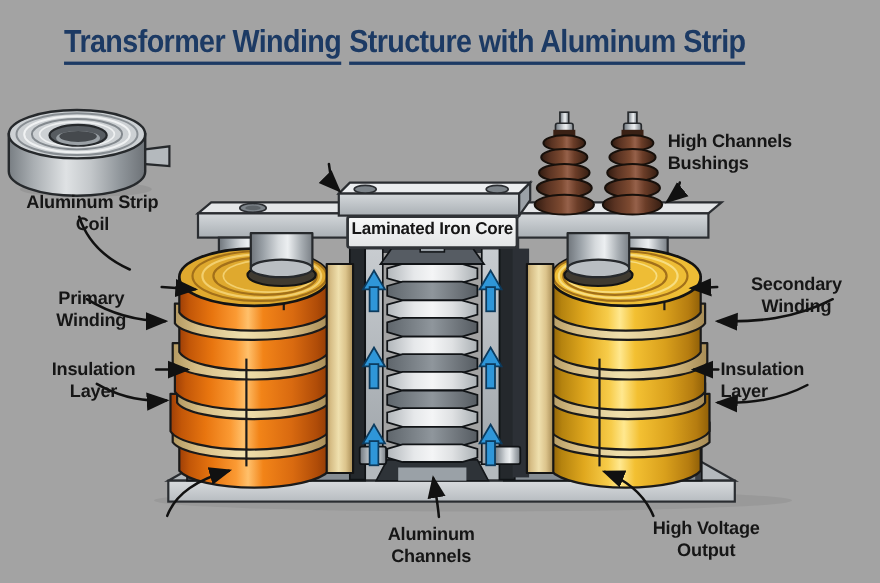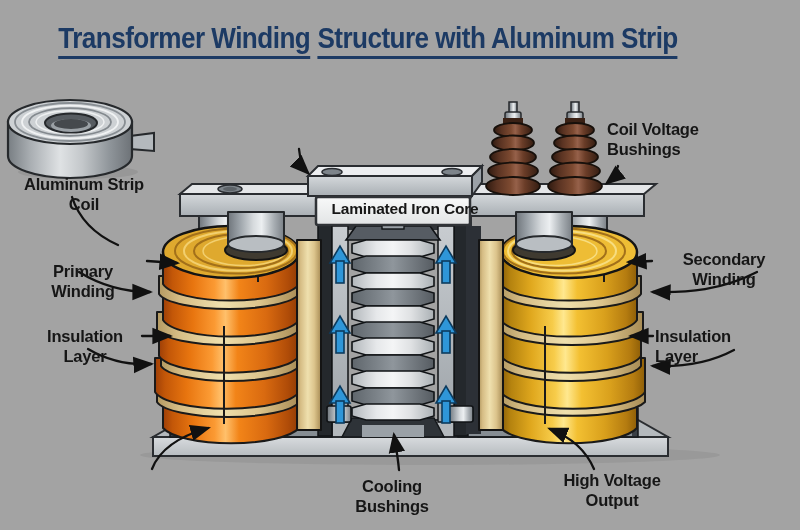--- a/index.html
+++ b/index.html
@@ -10,28 +10,28 @@
          white-space:nowrap;font-weight:bold;font-size:29px;letter-spacing:-.6px;
          color:#1c3a64;}
   .title span{border-bottom:3px solid #1c3a64;padding-bottom:2px;}
   .title span + span{margin-left:8px;}
   .lbl{position:absolute;font-weight:600;font-size:16.5px;color:#161616;
        letter-spacing:-.2px;line-height:1.22;}
   .c{text-align:center;}
   .lbl-alum   {left:10px; top:174px; width:148px;}
   .lbl-clamp  {left:240px;top:126px; width:124px;}
   .lbl-hvb    {left:607px;top:119px; width:120px;}
-  .lbl-core   {left:317px;top:200px; width:152px;font-size:15.5px;margin-left:12px;}
+  .lbl-core   {left:317px;top:200px; width:152px;font-size:15.5px;}
   .lbl-prim   {left:20px; top:261px; width:126px;}
   .lbl-insl   {left:26px; top:326px; width:118px;}
   .lbl-sec    {left:653px;top:249px; width:142px;text-align:center;}
   .lbl-insr   {left:655px;top:326px; width:118px;}
   .lbl-lvo    {left:34px; top:470px; width:146px;}
   .lbl-cool   {left:326px;top:476px; width:132px;}
-  .lbl-hvo    {left:536px;top:470px; width:152px;}
+  .lbl-hvo    {left:566px;top:470px; width:152px;}
 </style>
 </head>
 <body>
 
 <div class="stage">
 
 <svg width="800" height="530" viewBox="0 0 800 530">
 <defs>
   <linearGradient id="gO" x1="0" y1="0" x2="1" y2="0">
     <stop offset="0" stop-color="#9e3f07"></stop>
@@ -300,24 +300,24 @@
   <path d="M594,469 C585,448 568,436 550,429" marker-end="url(#ah)"></path>
 </g>
 </svg>
 
 <div class="title">
   <span>Transformer Winding</span><span>Structure with Aluminum Strip</span>
 </div>
 
 <div class="lbl lbl-alum c">Aluminum Strip Coil</div>
 <div class="lbl lbl-hvb">
-  <div>Coil Voltage</div>
+  <div>High Channels</div>
   <div>Bushings</div>
 </div>
 <div class="lbl lbl-core c">Laminated Iron Core</div>
 <div class="lbl lbl-prim c">Primary Winding</div>
 <div class="lbl lbl-insl c">Insulation Layer</div>
 <div class="lbl lbl-sec">Secondary Winding</div>
 <div class="lbl lbl-insr">Insulation Layer</div>
-<div class="lbl lbl-cool c">Cooling Bushings</div>
+<div class="lbl lbl-cool c">Aluminum Channels</div>
 <div class="lbl lbl-hvo c">High Voltage Output</div>
 
 </div>
 
 </body></html>

